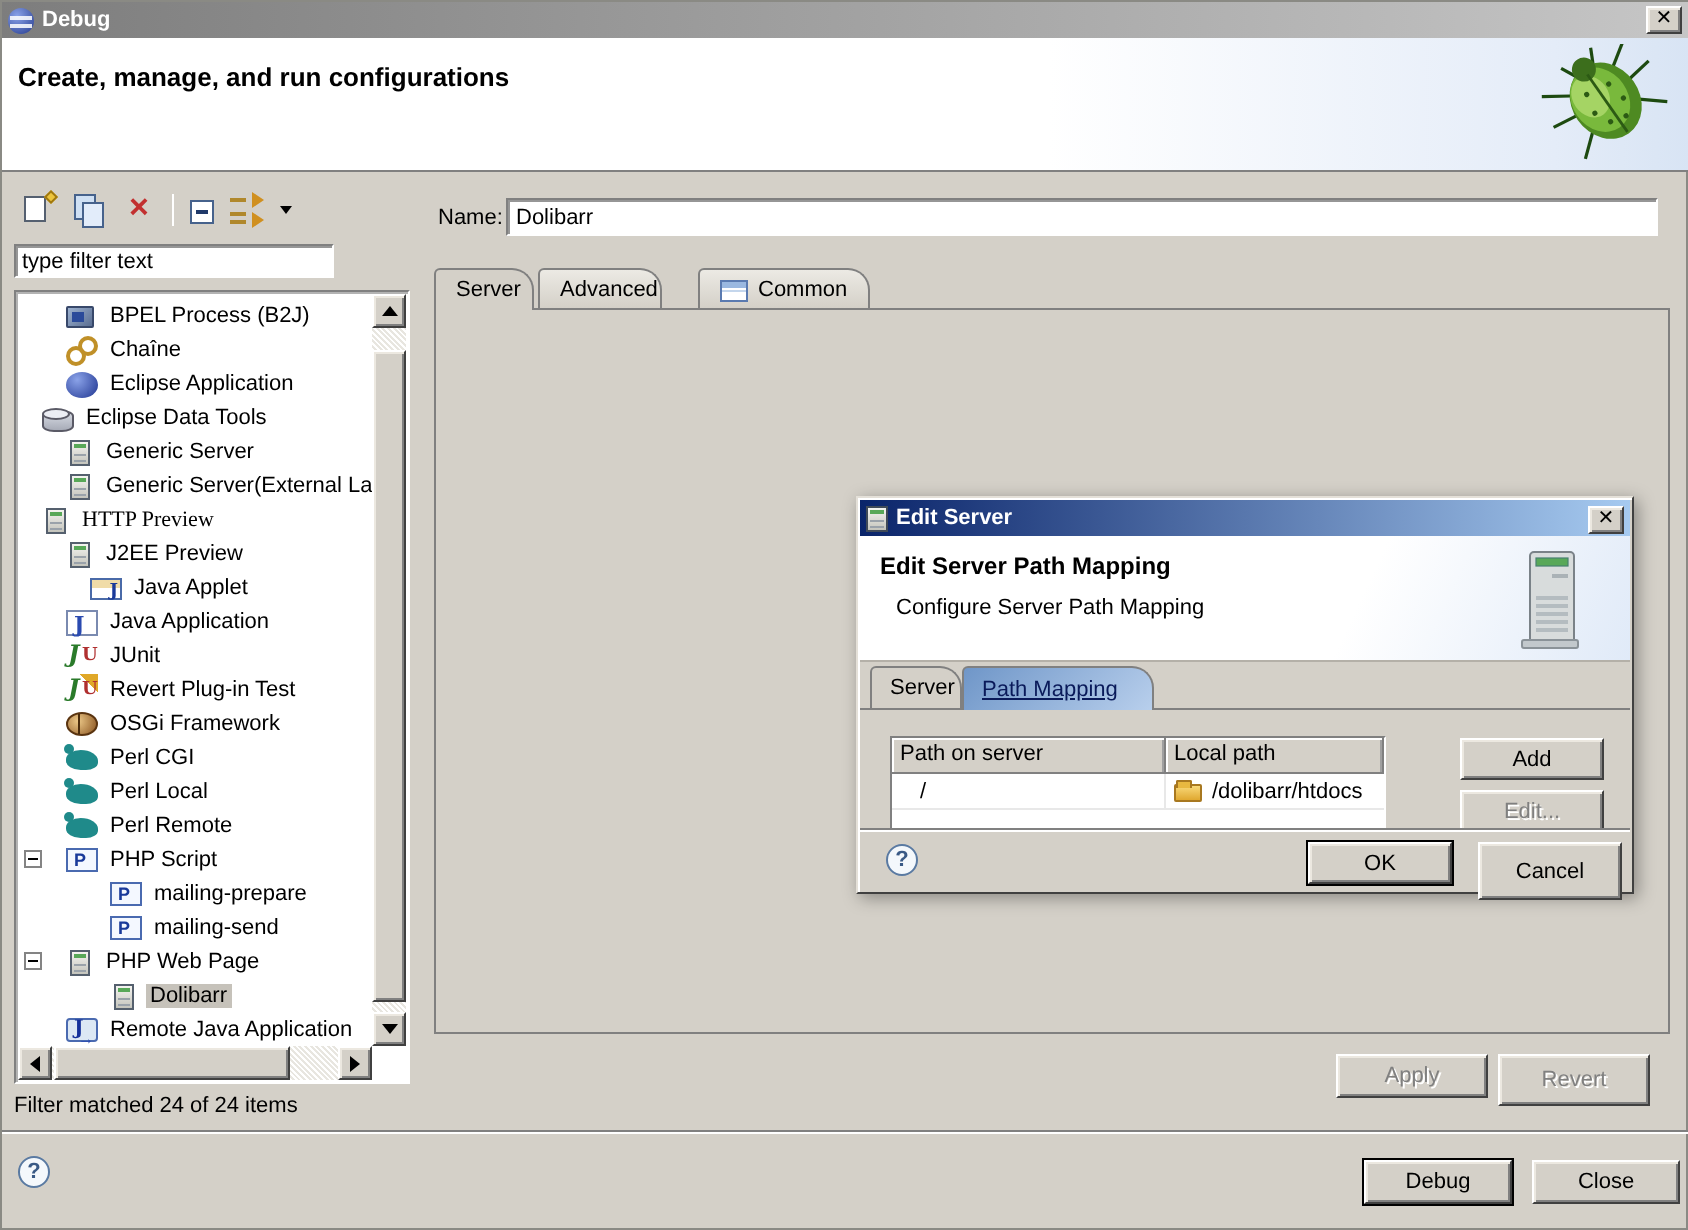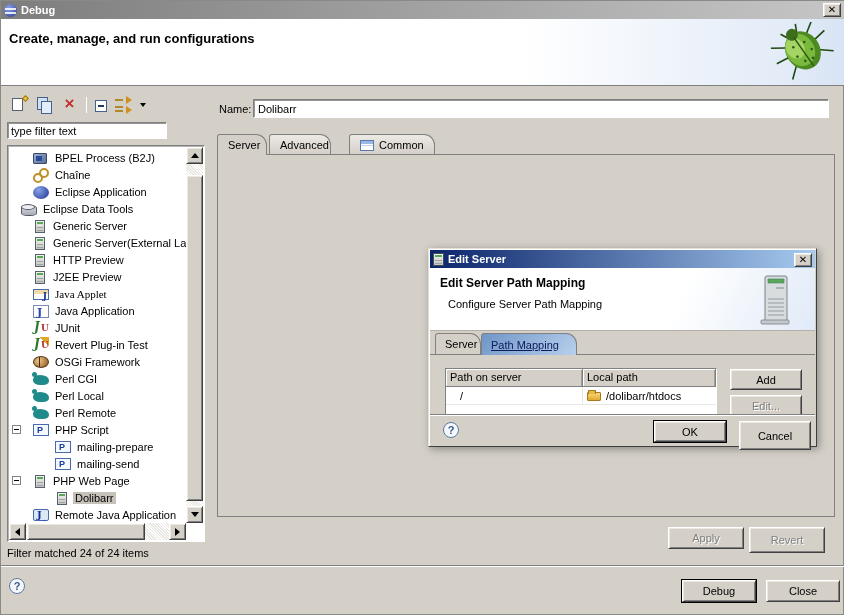--- a/index.html
+++ b/index.html
@@ -151,21 +151,21 @@
   #dlg-close { right:3px; top:3px; }
   #dlg-header { position:absolute; left:1px; top:19px; right:1px; height:63px; background:linear-gradient(115deg,#ffffff 64%,#e0eaf8); border-bottom:1px solid #b4b0a8; }
   #dlg-heading { position:absolute; left:10px; top:8px; font-size:12px; font-weight:bold; }
   #dlg-subheading { position:absolute; left:18px; top:30px; }
   #dlg-tower { position:absolute; right:22px; top:6px; }
   .dtab { position:absolute; top:84px; height:21px; border:1px solid #808080; border-bottom:none; border-radius:3px 11px 0 0;
       display:flex; align-items:center; padding:0 9px; z-index:3; background:#d4d0c8; }
   .dtab.active { background:linear-gradient(135deg,#6f96c8,#b8cfec); height:22px; z-index:4; }
   .dtab.active span { color:#0a1a5a; text-decoration:underline; }
   #dlg-content { position:absolute; left:1px; right:1px; top:105px; height:61px; border-top:1px solid #808080; overflow:hidden; background:#d4d0c8; z-index:2; }
-  #map-table { position:absolute; left:15px; top:13px; width:272px; height:60px; background:#fff;
+  #map-table { position:absolute; left:15px; top:13px; width:248px; height:60px; background:#fff;
       border:1px solid; border-color:#808080 #ffffff #ffffff #808080; }
   .th-row { display:flex; height:18px; }
   .th { background:#d4d0c8; border-right:1px solid #808080; border-bottom:1px solid #808080; box-shadow:inset 1px 1px 0 #fff, inset -1px 0 0 #a0a0a0;
       padding:2px 4px; white-space:nowrap; overflow:hidden; }
   .th1 { width:137px; } .th2 { flex:1; }
   .td-row { display:flex; height:18px; border-bottom:1px solid #e8e8e8; }
   .td { padding:2px 4px; white-space:nowrap; display:flex; align-items:center; }
   .td1 { width:137px; border-right:1px solid #e8e8e8; padding-left:14px; } .td2 { flex:1; }
   .folder { position:relative; width:14px; height:9px; background:linear-gradient(#f8d878,#e0a830); border:1px solid #a87820; border-radius:1px; margin-right:5px; margin-top:2px; }
   .folder::before { content:''; position:absolute; left:0; top:-3px; width:6px; height:3px; background:#e8b840; border:1px solid #a87820; border-bottom:none; border-radius:1px 1px 0 0; }
@@ -250,29 +250,29 @@
           <span class="tree-label">Eclipse Data Tools</span>
         </div>
         <div class="tree-row" style="padding-left: 24px;">
           <span class="ticon ticon-server"></span>
           <span class="tree-label">Generic Server</span>
         </div>
         <div class="tree-row" style="padding-left: 24px;">
           <span class="ticon ticon-server"></span>
           <span class="tree-label">Generic Server(External La</span>
         </div>
-        <div class="tree-row" style="padding-left: 24px;">
+        <div class="tree-row" style="padding-left: 12px; font-family: Liberation Serif, serif;">
           <span class="ticon ticon-server"></span>
           <span class="tree-label">HTTP Preview</span>
         </div>
         <div class="tree-row" style="padding-left: 24px;">
           <span class="ticon ticon-server"></span>
           <span class="tree-label">J2EE Preview</span>
         </div>
-        <div class="tree-row" style="padding-left: 24px; font-family: Liberation Serif, serif;">
+        <div class="tree-row" style="padding-left: 36px;">
           <span class="ticon ticon-applet"></span>
           <span class="tree-label">Java Applet</span>
         </div>
         <div class="tree-row" style="padding-left: 24px;">
           <span class="ticon ticon-java"></span>
           <span class="tree-label">Java Application</span>
         </div>
         <div class="tree-row" style="padding-left: 24px;">
           <span class="ticon ticon-junit"></span>
           <span class="tree-label">JUnit</span>

